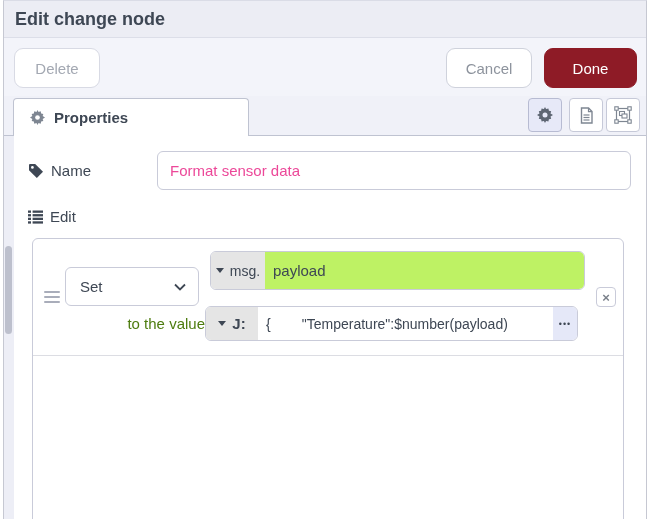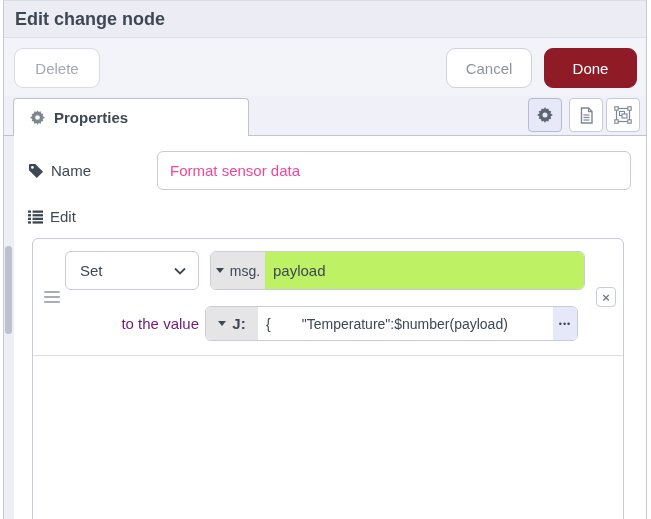--- a/index.html
+++ b/index.html
@@ -68,39 +68,39 @@
   .remove-btn { position: absolute; right: 7px; top: 48px; width: 20px; height: 20px;
     border: 1px solid #C9CBD9; border-radius: 4px; background: #fff;
     color: #7A808A; font-weight: bold; font-size: 13px; line-height: 1;
     display: flex; align-items: center; justify-content: center; cursor: pointer; }
 
   .r-row1 { position: absolute; left: 32px; top: 12px; height: 39px;
     display: flex; gap: 11px; }
   .action-select { width: 134px; height: 39px; border: 1px solid #C9CBD9;
     border-radius: 6px; background: #fff; display: flex; align-items: center;
     justify-content: space-between; padding: 0 12px 0 14px; font-size: 15px;
-    color: #3E4754; cursor: pointer; }
+    color: #3E4754; cursor: pointer; margin-top: 16px; }
   .ti-group { height: 39px; border: 1px solid #C9CBD9; border-radius: 6px;
     display: flex; overflow: hidden; background: #fff; }
   .ti-prop { width: 375px; }
   .ti-prefix { background: #e5e5e5; display: flex; align-items: center;
     justify-content: center; gap: 6px; cursor: pointer; flex: none; }
   .ti-prefix.w-msg { width: 54px; }
   .ti-prefix.w-expr { width: 52px; }
   .ti-type { font-size: 14px; color: #3E4754; }
   .ti-type.expr-glyph { font-weight: bold; font-size: 15px; }
   .caret { width: 0; height: 0; border-left: 4px solid transparent;
     border-right: 4px solid transparent; border-top: 5px solid #3E4754; }
   .ti-input { flex: 1; border: none; outline: none; padding: 0 8px;
     font-size: 15px; color: #3E4754; font-family: "Liberation Sans", sans-serif;
     min-width: 0; background: #bef264; }
   .r-row2 { position: absolute; left: 0; top: 67px; height: 35px;
     display: flex; align-items: center; }
-  .to-label { width: 172px; text-align: right; padding-right: 6px;
-    font-size: 15px; color: #701a75; flex: none; }
+  .to-label { width: 172px; text-align: right; padding-right: 0;
+    font-size: 15px; color: #4d7c0f; flex: none; }
   .ti-expr { width: 373px; height: 35px; }
   .expr-value { flex: 1; display: flex; align-items: center; padding-left: 8px;
     font-size: 14px; color: #3E4754; white-space: pre; overflow: hidden;
     min-width: 0; }
   .expand-btn { width: 24px; background: #E5E8F8; flex: none;
     display: flex; align-items: center; justify-content: center;
     color: #3E4754; font-size: 9px; letter-spacing: 1px; cursor: pointer; }
 </style>
 </head>
 <body>

